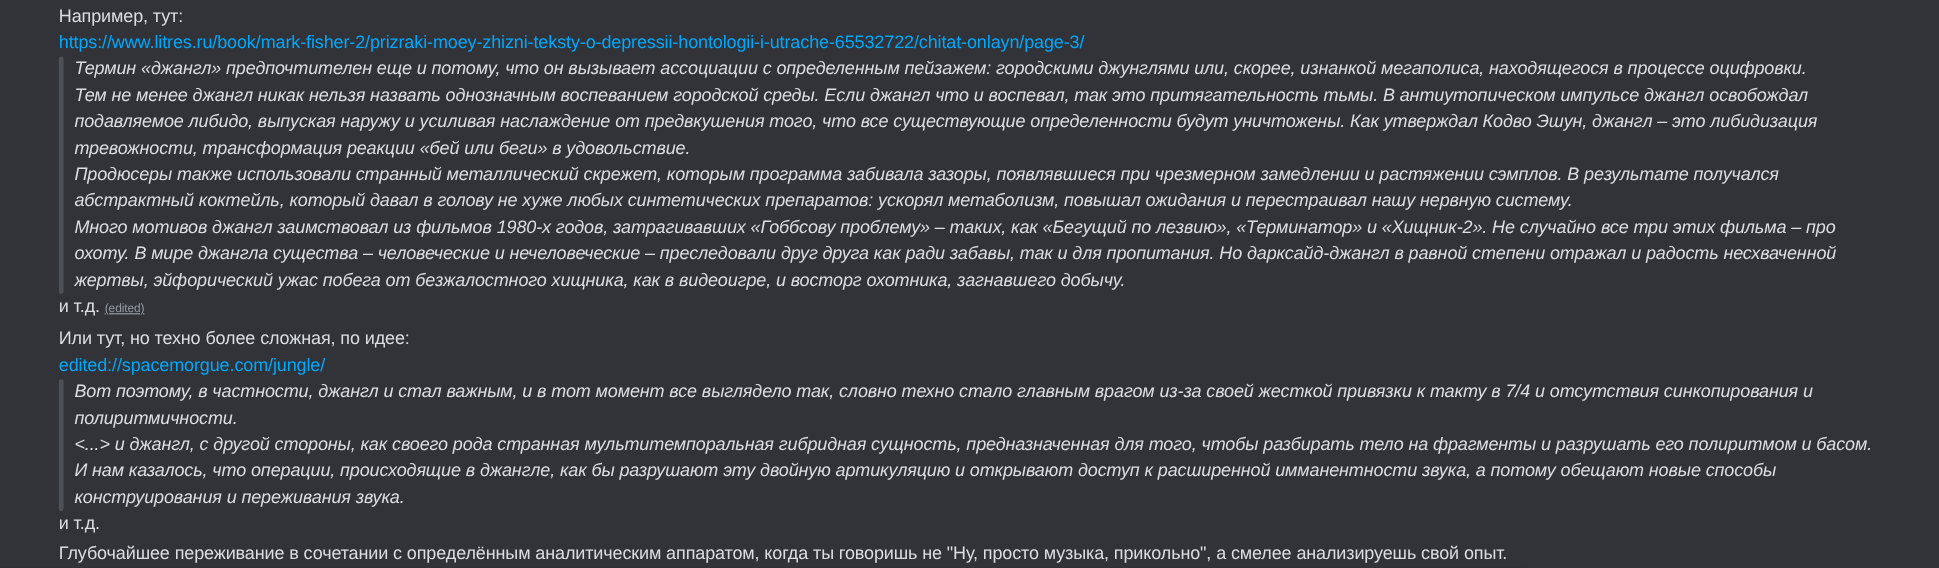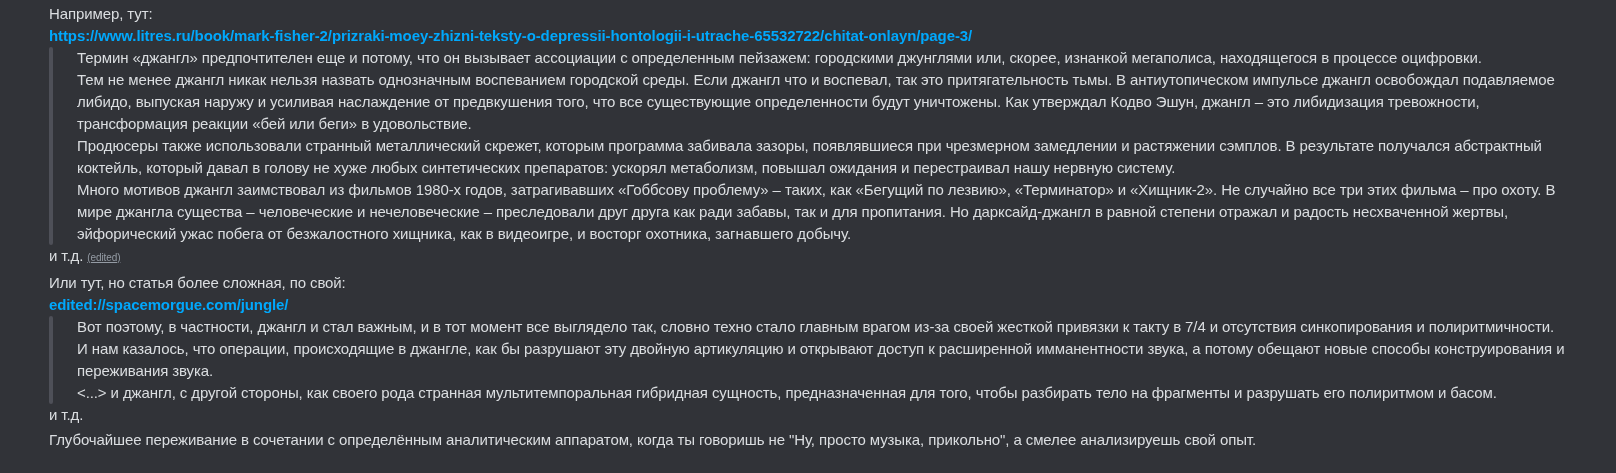--- a/index.html
+++ b/index.html
@@ -18,36 +18,36 @@
     line-height: 22px;
     letter-spacing: -0.1px;
     color: #dbdee1;
   }
   .message { margin: 0 0 3px 0; padding-left: 39px; }
   .line { min-height: 22px; }
   a.msg-link {
     color: #00a8fc;
     text-decoration: none;
     cursor: pointer;
-    font-weight: bold;
   }
   .quote {
     display: flex;
     align-items: stretch;
   }
   .quote-bar {
     flex: 0 0 4px;
     width: 4px;
     border-radius: 4px;
     background: #4e5058;
   }
   .quote-content {
-    margin-left: 24px;
+    margin-left: 9px;
     flex: 1 1 auto;
     min-width: 0;
+    font-style: italic;
   }
   .qpara { margin: 0; }
   .edited {
     font-size: 10px;
     line-height: 22px;
     color: #949ba4;
     margin-left: 4px;
     vertical-align: baseline;
     text-decoration: underline;
   }
@@ -70,30 +70,30 @@
         <div class="qpara">Продюсеры также использовали странный металлический скрежет, которым программа забивала зазоры, появлявшиеся при чрезмерном замедлении и растяжении сэмплов. В результате получался абстрактный коктейль, который давал в голову не хуже любых синтетических препаратов: ускорял метаболизм, повышал ожидания и перестраивал нашу нервную систему.</div>
         <div class="qpara">Много мотивов джангл заимствовал из фильмов 1980-х годов, затрагивавших «Гоббсову проблему» – таких, как «Бегущий по лезвию», «Терминатор» и «Хищник-2». Не случайно все три этих фильма – про охоту. В мире джангла существа – человеческие и нечеловеческие – преследовали друг друга как ради забавы, так и для пропитания. Но дарксайд-джангл в равной степени отражал и радость несхваченной жертвы, эйфорический ужас побега от безжалостного хищника, как в видеоигре, и восторг охотника, загнавшего добычу.</div>
       </div>
     </div>
     <div class="line">
       <span>и т.д.</span><span class="edited">(edited)</span>
     </div>
   </div>
 
   <div class="message">
-    <div class="line">Или тут, но статья более сложная, по свой:</div>
+    <div class="line">Или тут, но техно более сложная, по идее:</div>
     <div class="line">
       <a class="msg-link" href="#">edited://spacemorgue.com/jungle/</a>
     </div>
     <div class="quote">
       <div class="quote-bar"></div>
       <div class="quote-content">
         <div class="qpara">Вот поэтому, в частности, джангл и стал важным, и в тот момент все выглядело так, словно техно стало главным врагом из-за своей жесткой привязки к такту в 7/4 и отсутствия синкопирования и полиритмичности.</div>
+        <div class="qpara">&lt;...&gt; и джангл, с другой стороны, как своего рода странная мультитемпоральная гибридная сущность, предназначенная для того, чтобы разбирать тело на фрагменты и разрушать его полиритмом и басом.</div>
         <div class="qpara">И нам казалось, что операции, происходящие в джангле, как бы разрушают эту двойную артикуляцию и открывают доступ к расширенной имманентности звука, а потому обещают новые способы конструирования и переживания звука.</div>
-        <div class="qpara">&lt;...&gt; и джангл, с другой стороны, как своего рода странная мультитемпоральная гибридная сущность, предназначенная для того, чтобы разбирать тело на фрагменты и разрушать его полиритмом и басом.</div>
       </div>
     </div>
     <div class="line">и т.д.</div>
   </div>
 
 
   <div class="message">
     <div class="line">Глубочайшее переживание в сочетании с определённым аналитическим аппаратом, когда ты говоришь не "Ну, просто музыка, прикольно", а смелее анализируешь свой опыт.</div>
   </div>
 

